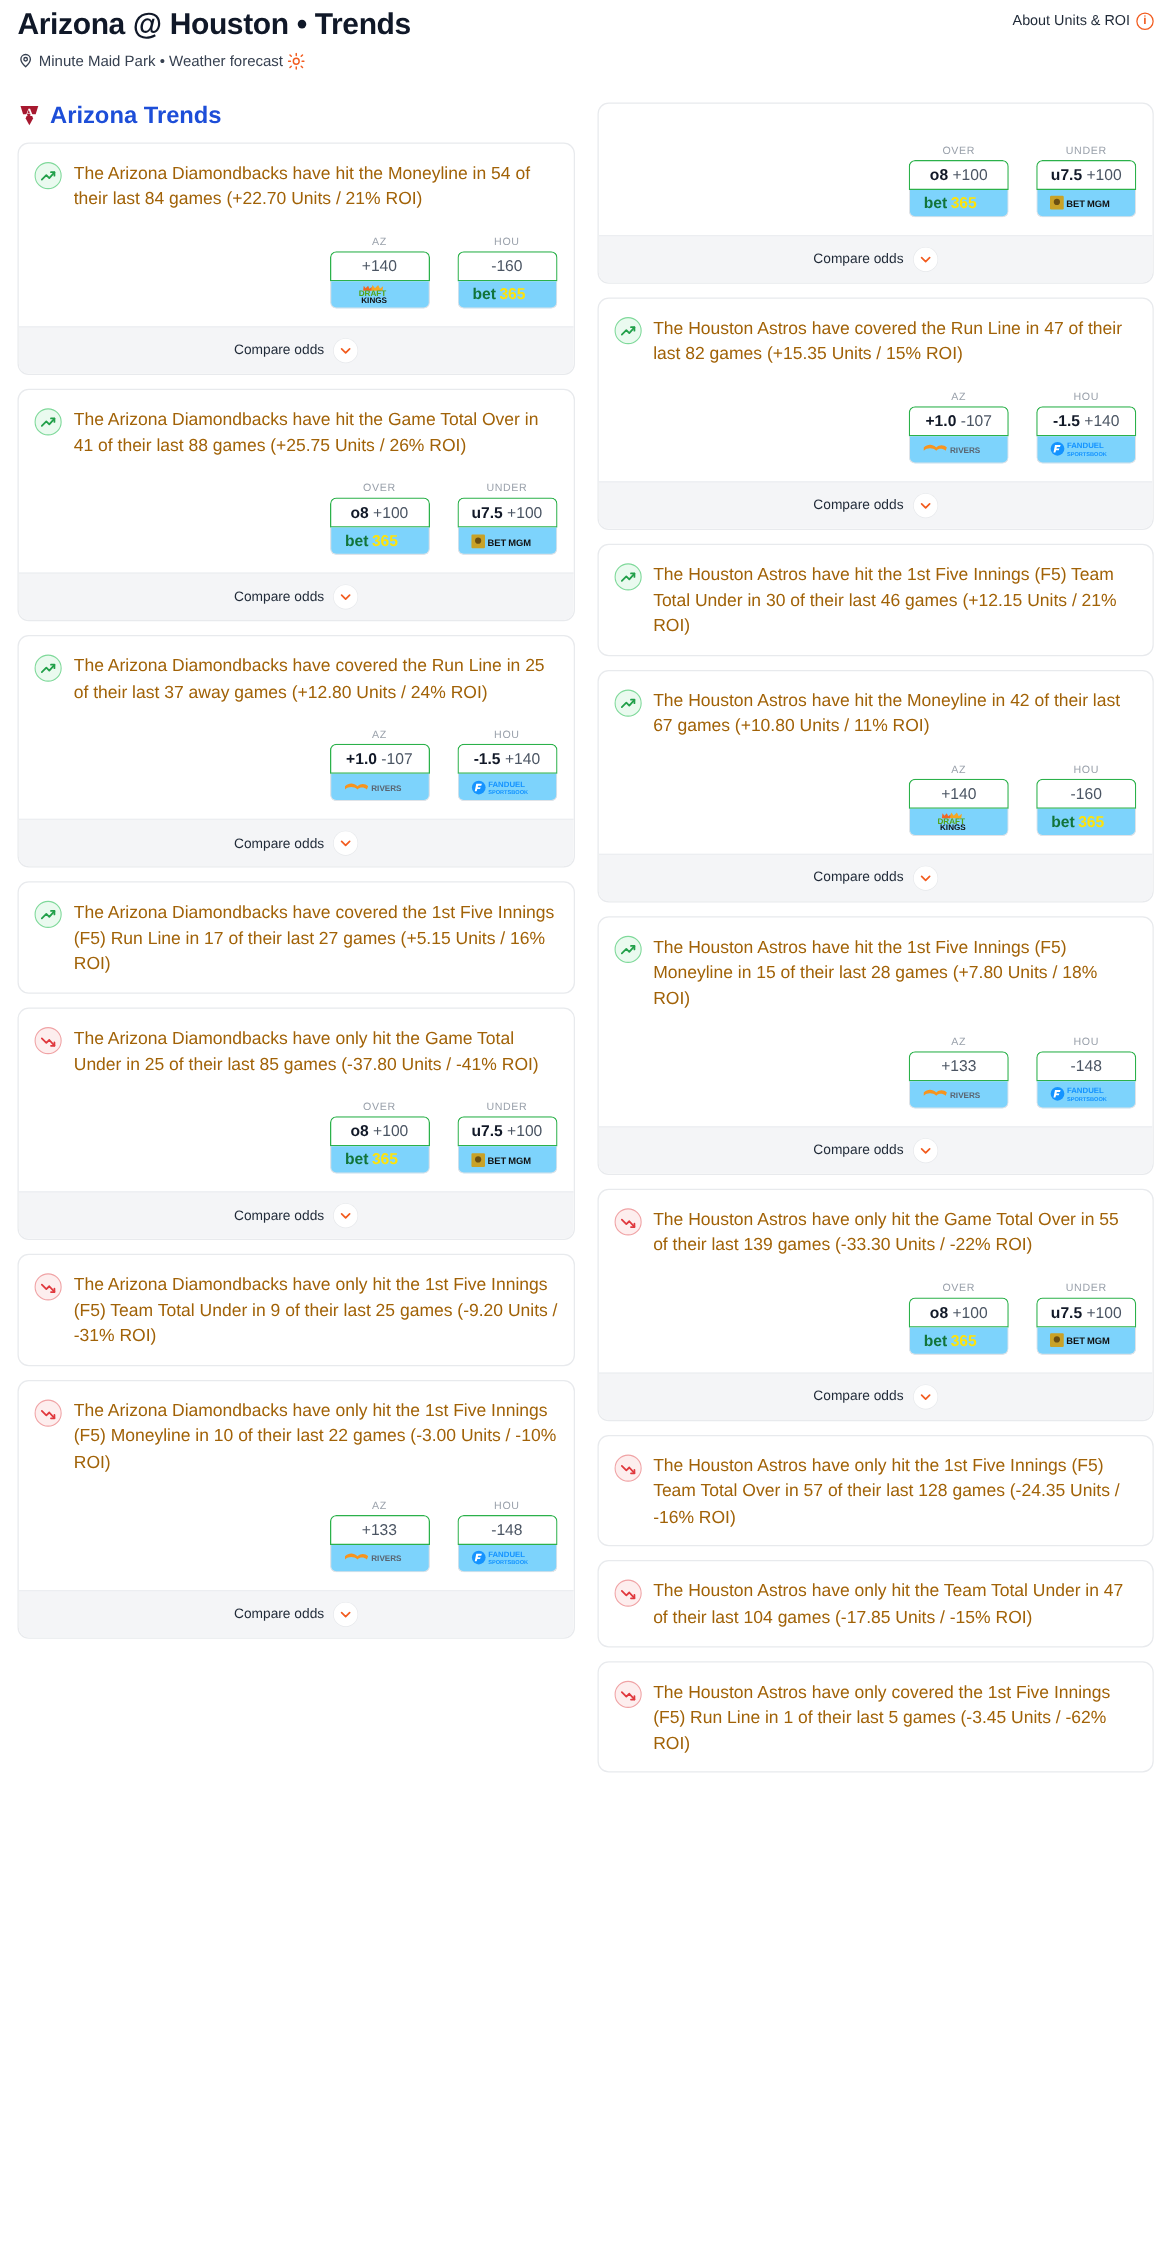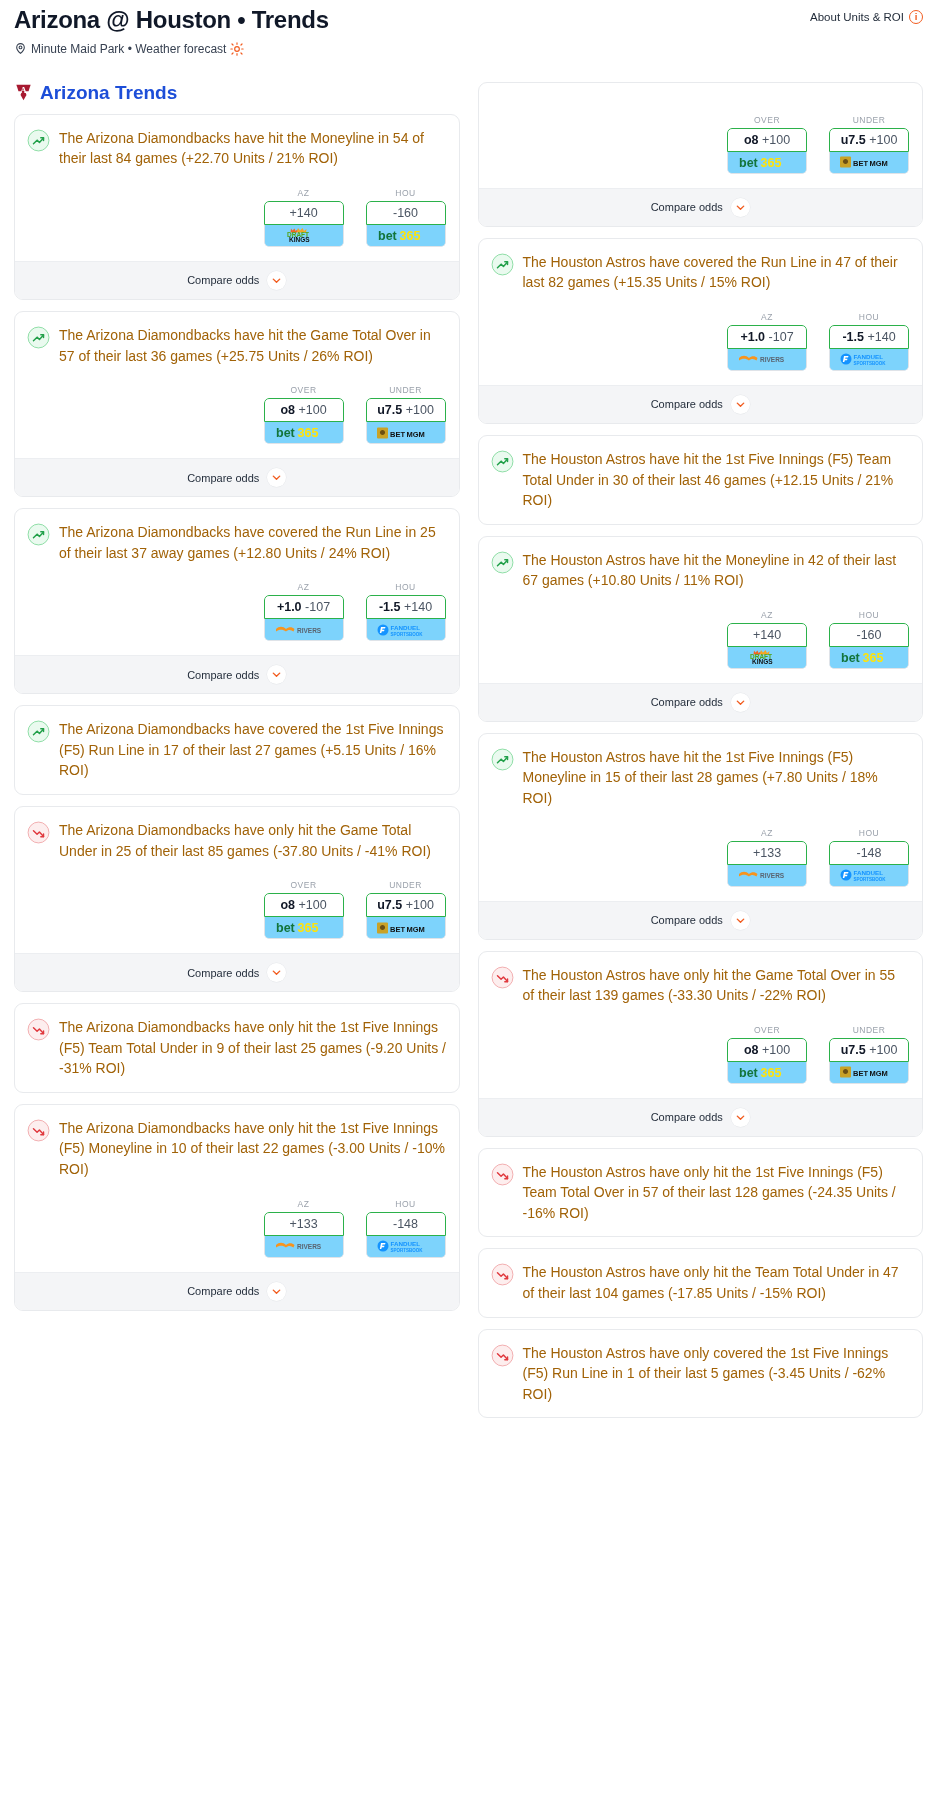--- a/index.html
+++ b/index.html
@@ -205,21 +205,21 @@
   </div>
     </div>
         <div class="card">
       <div class="card-body">
         <div class="trend-row">
           <span class="trend-ico"><svg viewBox="0 0 32 32" width="23" height="23">
   <circle cx="16" cy="16" r="14.5" fill="#eafaef" stroke="#7fd99a" stroke-width="1.2"></circle>
   <path d="M9 20.5l5-5 3.3 3.2L23 12.4" fill="none" stroke="#22a04a" stroke-width="2" stroke-linecap="round" stroke-linejoin="round"></path>
   <path d="M19.2 12.2H23v3.8" fill="none" stroke="#22a04a" stroke-width="2" stroke-linecap="round" stroke-linejoin="round"></path>
 </svg></span>
-          <span class="trend-text">The Arizona Diamondbacks have hit the Game Total Over in 57 of their last 36 games (+25.75 Units / 26% ROI)</span>
+          <span class="trend-text">The Arizona Diamondbacks have hit the Game Total Over in 41 of their last 88 games (+25.75 Units / 26% ROI)</span>
         </div>
         <div class="odds-wrap">
               <div class="odds-col">
       <div class="odds-label">OVER</div>
       <div class="odds-box">
         <div class="odds-top"><span class="ou">o8</span> <span class="num">+100</span></div>
         <div class="odds-bot">
                     <svg class="bk" width="56" height="15" viewBox="0 0 112 30">
       <text x="0" y="23" font-family="Liberation Sans, sans-serif" font-size="25" font-weight="bold" fill="#12743a">bet</text>
       <text x="43" y="23" font-family="Liberation Sans, sans-serif" font-size="25" font-weight="bold" fill="#ffe30a">365</text>

